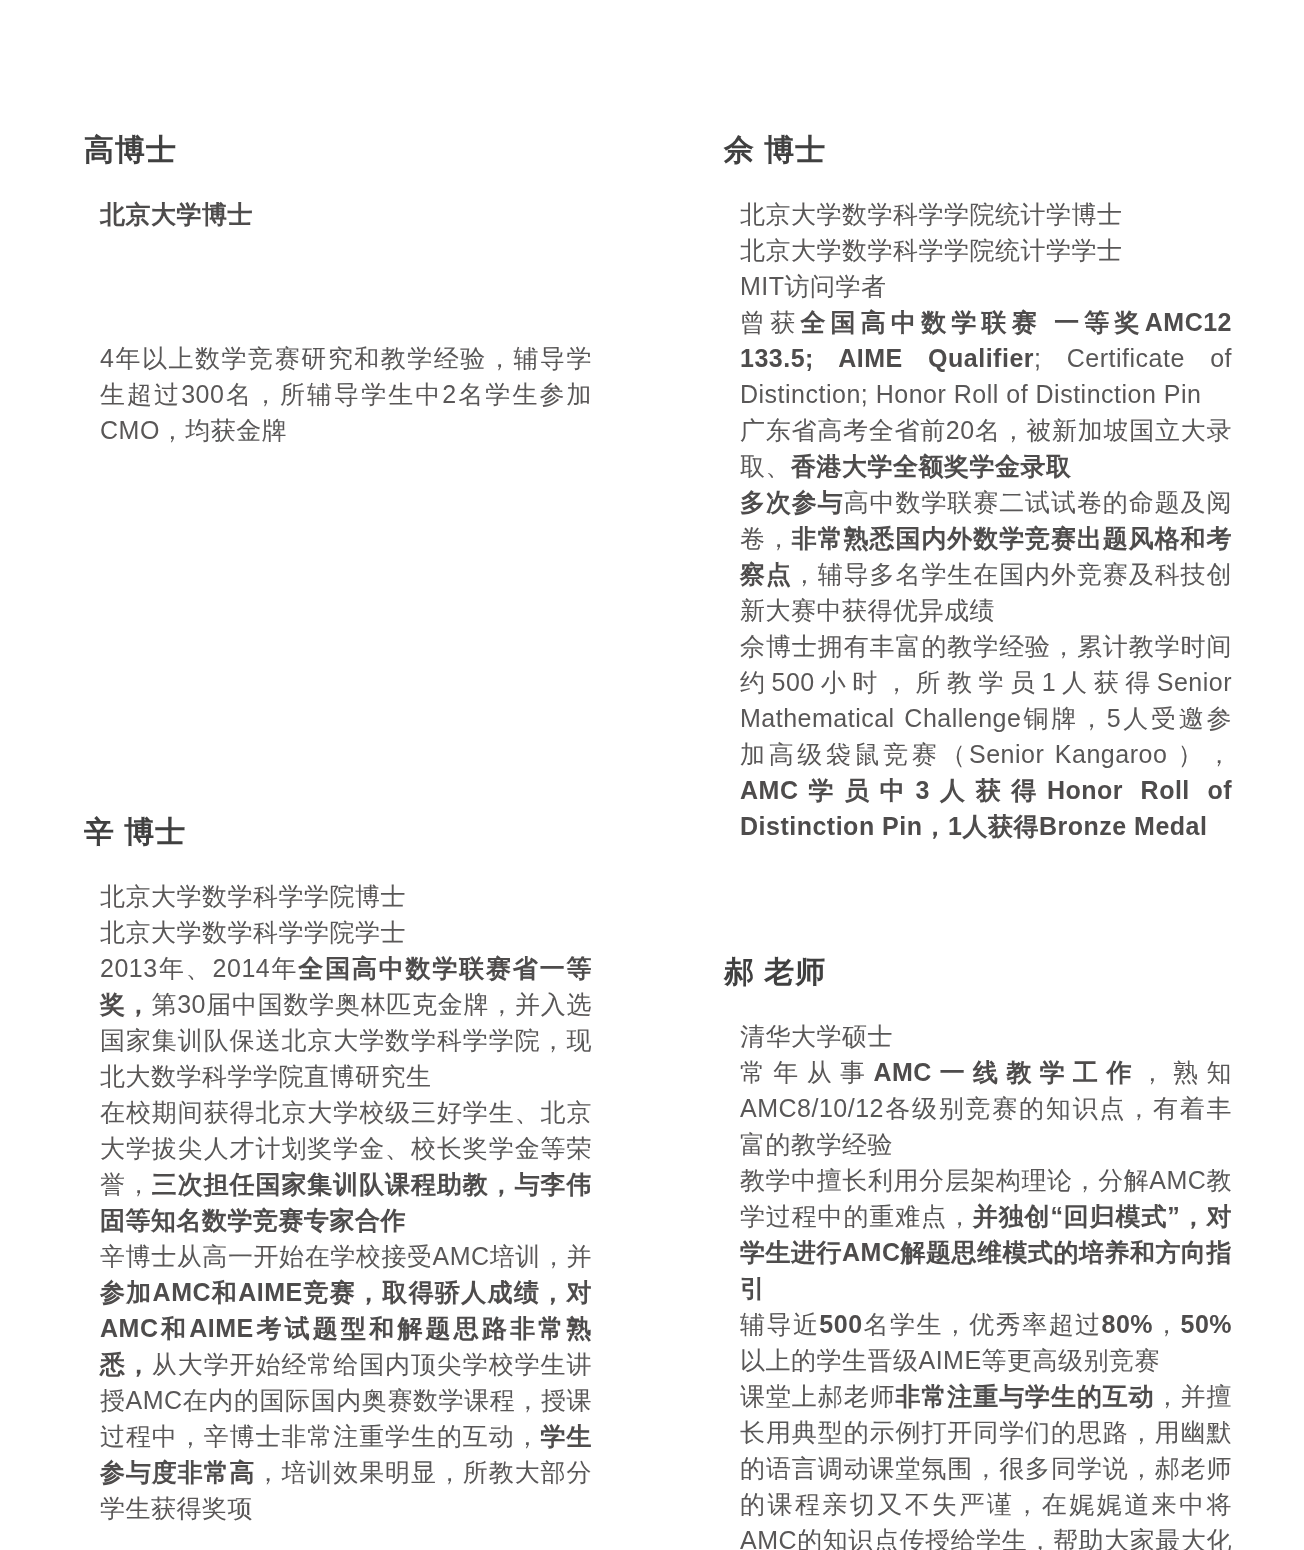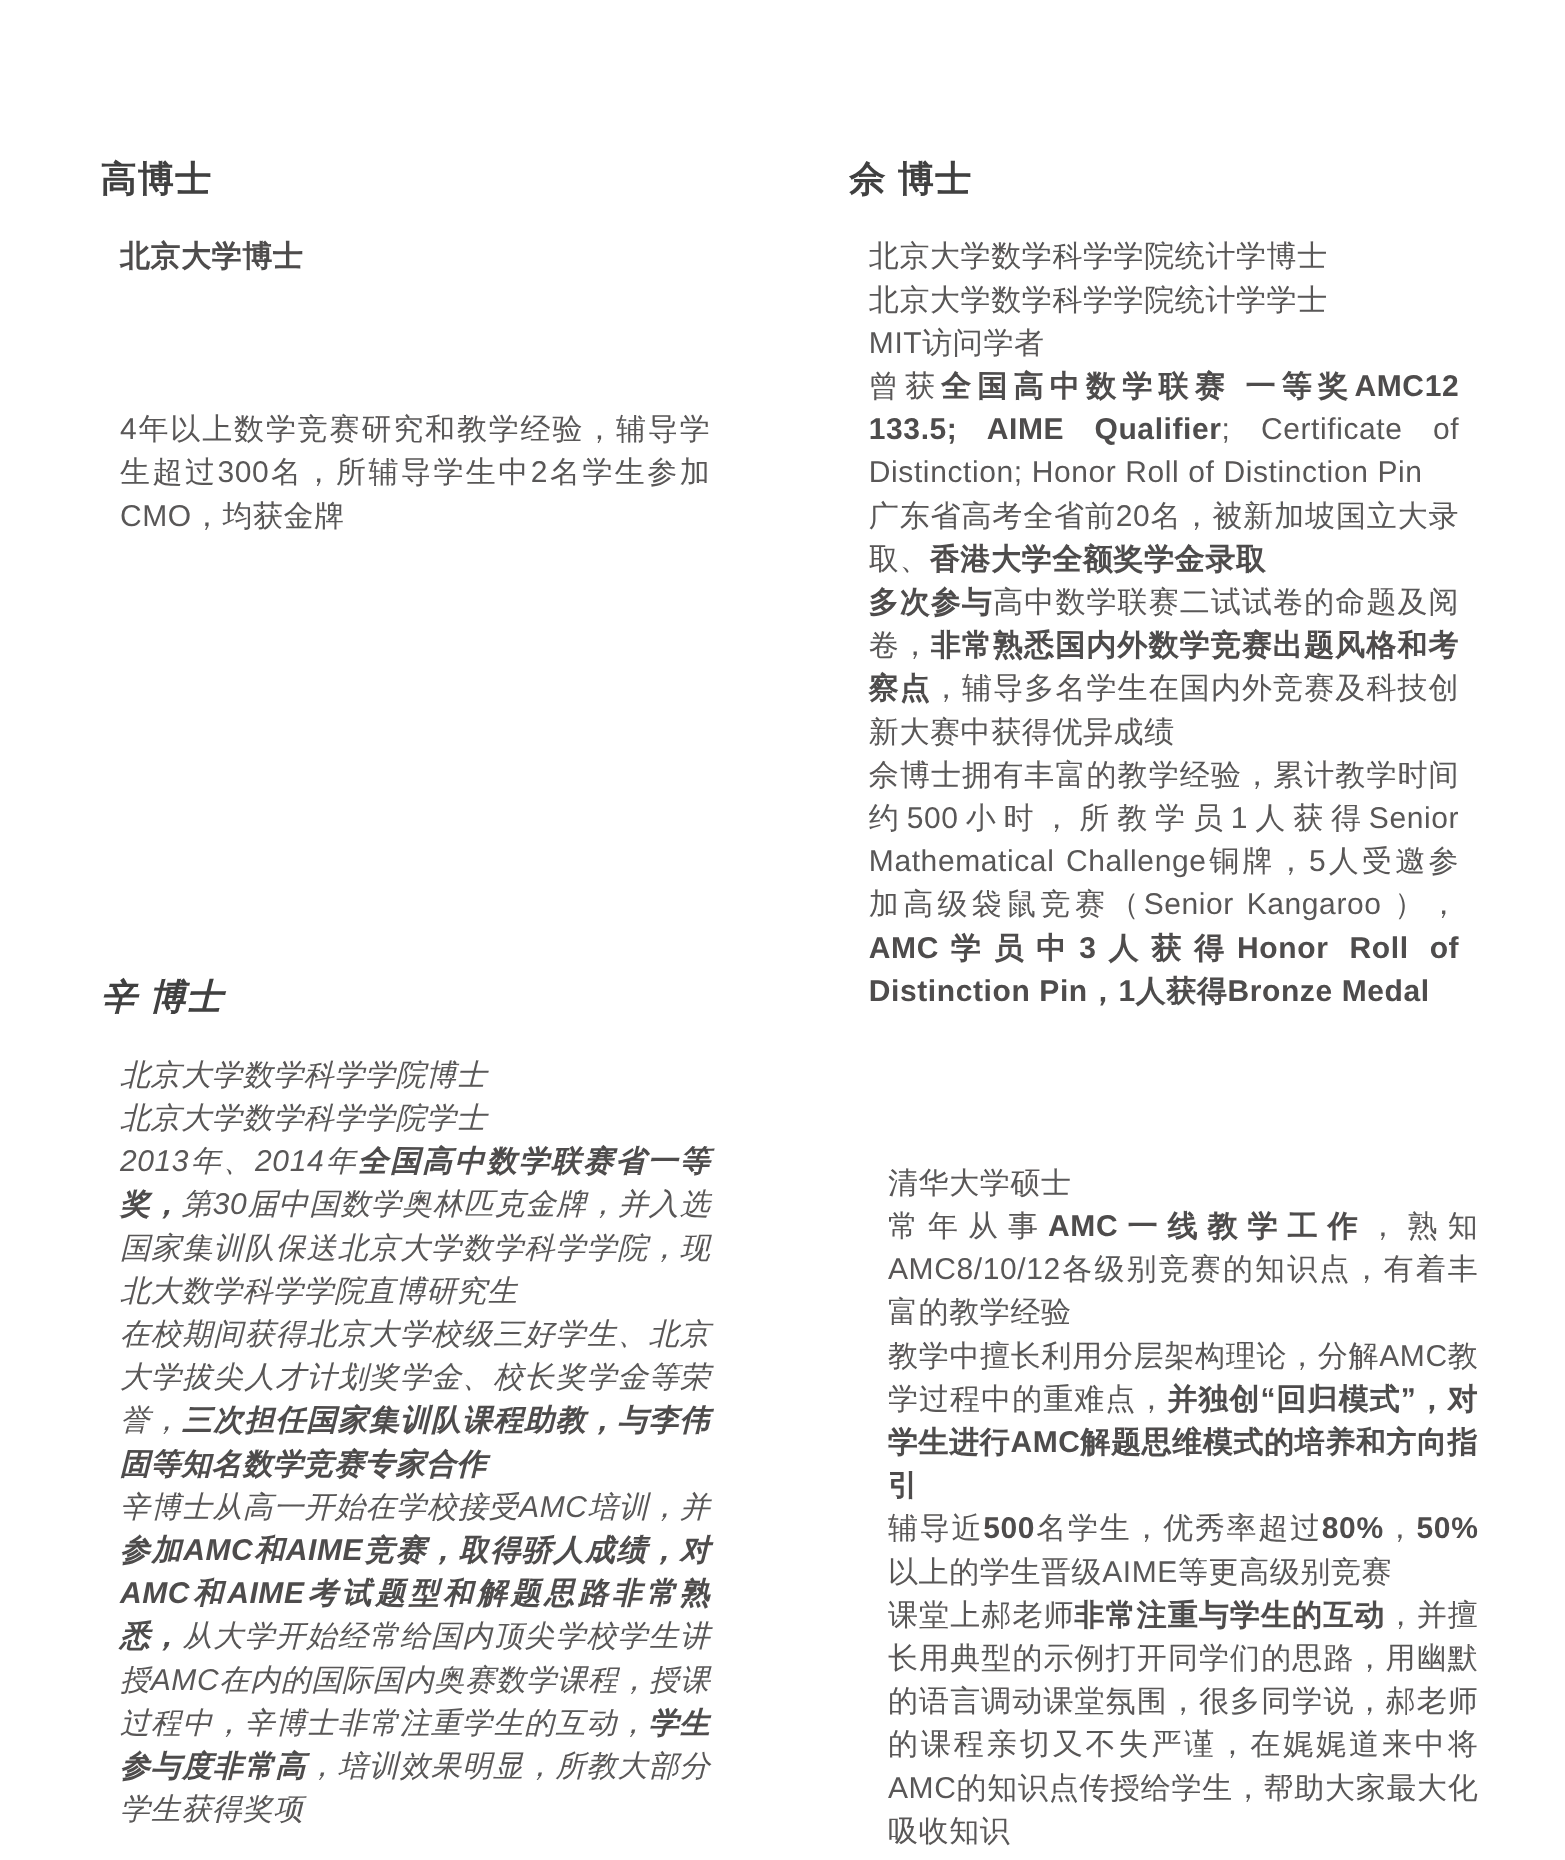--- a/index.html
+++ b/index.html
@@ -34,22 +34,22 @@
     line-height: 36px;
     color: var(--body-color, #595757);
     text-align: justify;
     letter-spacing: 0.5px;
   }
   .bio-body strong {
     font-weight: bold;
     color: var(--bold-color, #4e4c4c);
   }
   .pos-gao { left: 84px;  top: 130px; }
-  .pos-she { left: 708px; top: 130px; }
-  .pos-xin { left: 84px;  top: 812px; font-style: italic; }
+  .pos-she { left: 724px; top: 130px; }
+  .pos-xin { left: 84px;  top: 812px; }
   .pos-hao { left: 724px; top: 952px; }
 </style>
 </head>
 <body>
 
 <div class="canvas" style="--page-bg: #ffffff; --body-color: #595757; --bold-color: #4e4c4c; --heading-color: #404040;">
 
   <section class="bio pos-gao">
     <h2 class="bio-title">高博士</h2>
     <p class="bio-body"><strong>北京大学博士</strong><br><br><br><br><span>4年以上数学竞赛研究和教学经验，辅导学生超过300名，所辅导学生中2名学生参加CMO，均获金牌</span></p>
@@ -59,16 +59,17 @@
     <h2 class="bio-title">佘 博士</h2>
     <p class="bio-body"><span>北京大学数学科学学院统计学博士</span><br><span>北京大学数学科学学院统计学学士</span><br><span>MIT访问学者</span><br><span>曾获</span><strong>全国高中数学联赛 一等奖AMC12 133.5; AIME Qualifier</strong><span>; Certificate of Distinction; Honor Roll of Distinction Pin</span><br><span>广东省高考全省前20名，被新加坡国立大录取、</span><strong>香港大学全额奖学金录取</strong><br><strong>多次参与</strong><span>高中数学联赛二试试卷的命题及阅卷，</span><strong>非常熟悉国内外数学竞赛出题风格和考察点</strong><span>，辅导多名学生在国内外竞赛及科技创新大赛中获得优异成绩</span><br><span>佘博士拥有丰富的教学经验，累计教学时间约500小时，所教学员1人获得Senior Mathematical Challenge铜牌，5人受邀参加高级袋鼠竞赛（Senior Kangaroo ），</span><strong>AMC学员中3人获得Honor Roll of Distinction Pin，1人获得Bronze Medal</strong></p>
   </section>
 
   <section class="bio pos-xin">
     <h2 class="bio-title">辛 博士</h2>
     <p class="bio-body"><span>北京大学数学科学学院博士</span><br><span>北京大学数学科学学院学士</span><br><span>2013年、2014年</span><strong>全国高中数学联赛省一等奖，</strong><span>第30届中国数学奥林匹克金牌，并入选国家集训队保送北京大学数学科学学院，现北大数学科学学院直博研究生</span><br><span>在校期间获得北京大学校级三好学生、北京大学拔尖人才计划奖学金、校长奖学金等荣誉，</span><strong>三次担任国家集训队课程助教，与李伟固等知名数学竞赛专家合作</strong><br><span>辛博士从高一开始在学校接受AMC培训，并</span><strong>参加AMC和AIME竞赛，取得骄人成绩，对AMC和AIME考试题型和解题思路非常熟悉，</strong><span>从大学开始经常给国内顶尖学校学生讲授AMC在内的国际国内奥赛数学课程，授课过程中，辛博士非常注重学生的互动，</span><strong>学生参与度非常高</strong><span>，培训效果明显，所教大部分学生获得奖项</span></p>
   </section>
 
   <section class="bio pos-hao">
+    <h2 class="bio-title">郝 老师</h2>
     <p class="bio-body"><span>清华大学硕士</span><br><span>常年从事</span><strong>AMC一线教学工作</strong><span>，熟知AMC8/10/12各级别竞赛的知识点，有着丰富的教学经验</span><br><span>教学中擅长利用分层架构理论，分解AMC教学过程中的重难点，</span><strong>并独创“回归模式”，对学生进行AMC解题思维模式的培养和方向指引</strong><br><span>辅导近</span><strong>500</strong><span>名学生，优秀率超过</span><strong>80%</strong><span>，</span><strong>50%</strong><span>以上的学生晋级AIME等更高级别竞赛</span><br><span>课堂上郝老师</span><strong>非常注重与学生的互动</strong><span>，并擅长用典型的示例打开同学们的思路，用幽默的语言调动课堂氛围，很多同学说，郝老师的课程亲切又不失严谨，在娓娓道来中将AMC的知识点传授给学生，帮助大家最大化吸收知识</span></p>
   </section>
 
 </div>
 
 </body></html>

